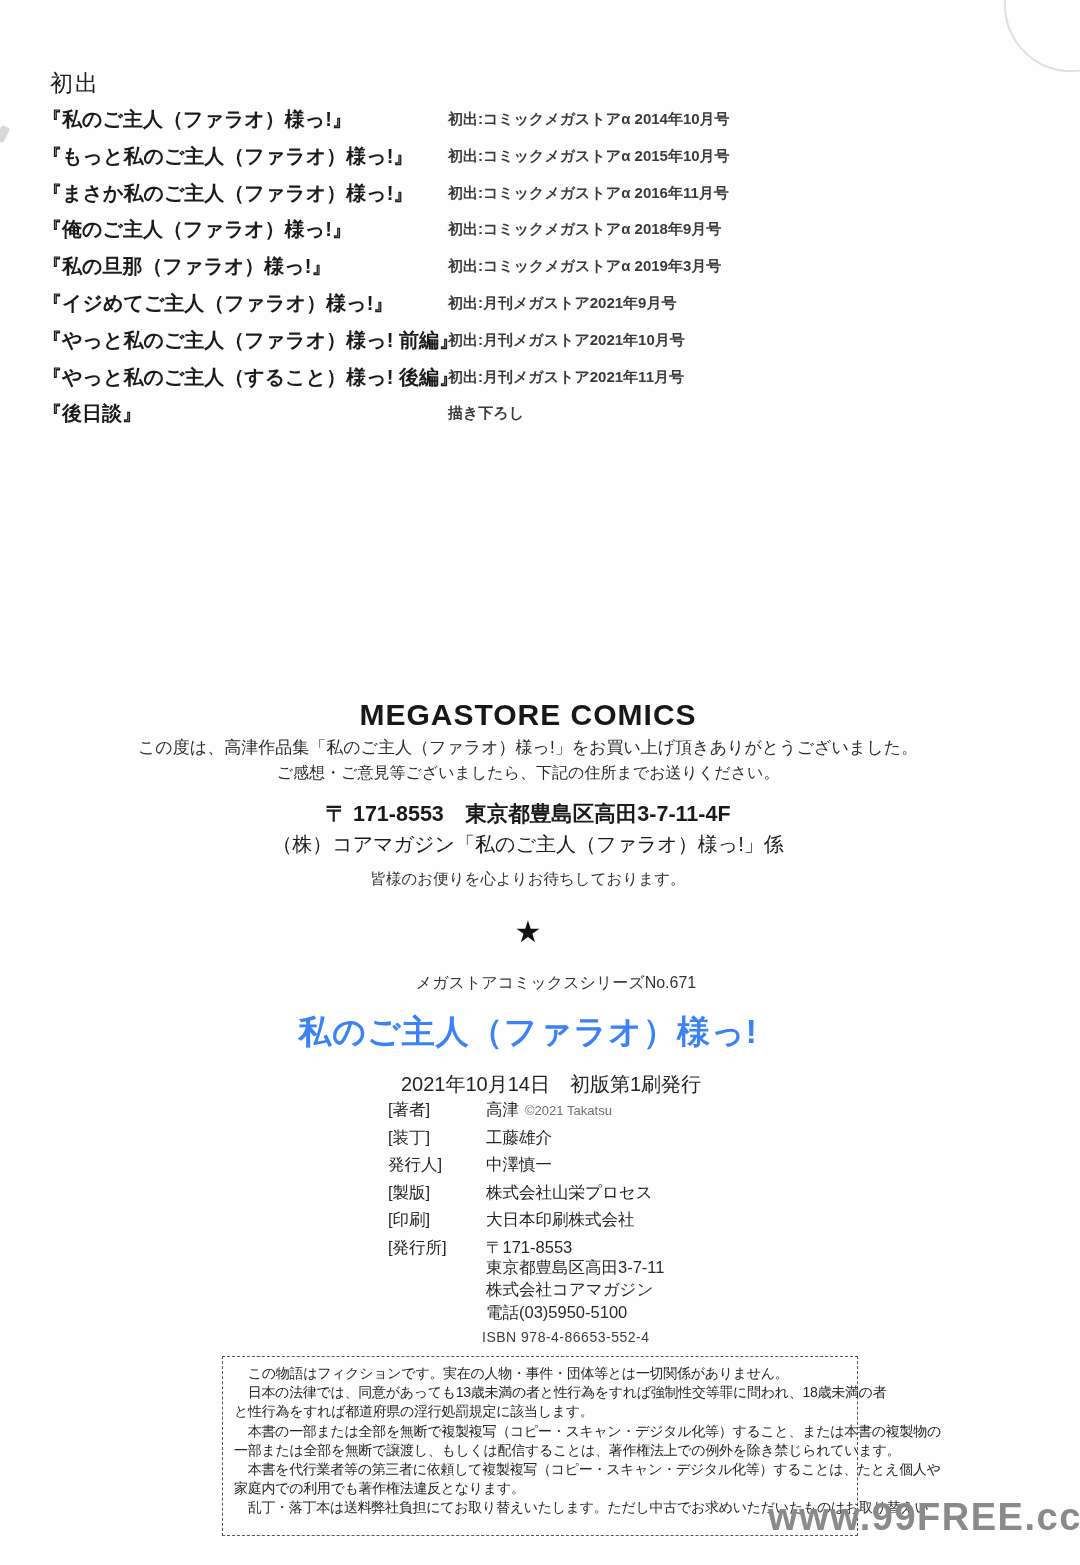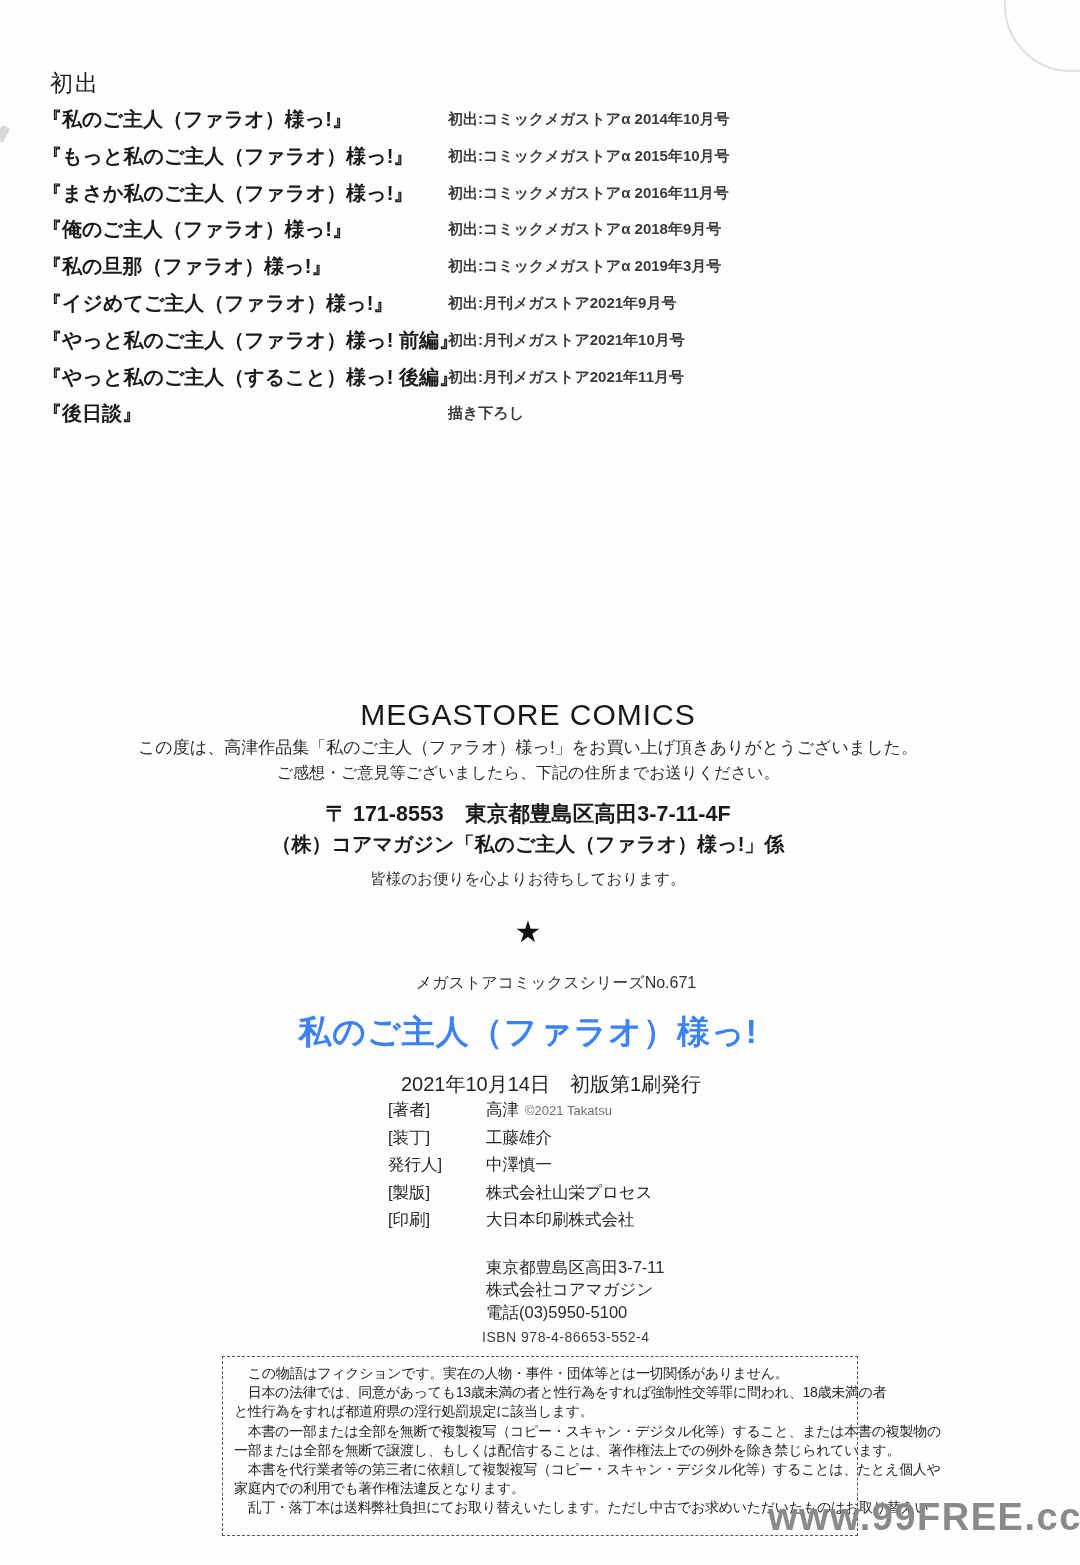--- a/index.html
+++ b/index.html
@@ -19,25 +19,25 @@
     position:absolute;left:0;top:0;
     font-size:20px;font-weight:700;color:#1b1b1b;white-space:pre;
   }
   .fp-note{
     position:absolute;left:406px;top:4px;
     font-size:15px;font-weight:700;color:#3a3a3a;white-space:pre;
   }
   
   .centercol{position:absolute;left:0;top:0;width:1056px;text-align:center;}
   .centercol > div{position:absolute;width:100%;}
-  .brand{top:698px;font-size:30px;font-weight:400;letter-spacing:1px;color:#181818;}
+  .brand{top:698px;font-size:30px;font-weight:700;letter-spacing:1px;color:#181818;}
   .thanks1{top:736px;font-size:17px;color:#2b2b2b;}
   .thanks2{top:763px;font-size:16px;color:#2b2b2b;}
   .addr1{top:799px;font-size:21.5px;font-weight:700;color:#1a1a1a;}
-  .addr2{top:831px;font-size:20px;font-weight:700;color:#1a1a1a;}
+  .addr2{top:831px;font-size:20px;font-weight:400;color:#1a1a1a;}
   .letters{top:869px;font-size:15.5px;color:#333;}
   .star{top:914px;font-size:30px;color:#111;}
   .series{top:973px;font-size:16px;color:#333;padding-left:28px;}
   .booktitle{top:1010px;font-size:33px;font-weight:700;letter-spacing:1px;color:#3b82f6;}
   .pdate{top:1071px;font-size:20px;color:#232323;white-space:pre;margin-left:23px;}
   
   .colophon{position:absolute;left:388px;top:1099px;width:560px;}
   .col-row{position:relative;height:27.5px;font-size:16.5px;color:#242424;}
   .col-label{position:absolute;left:0;top:0;white-space:pre;}
   .col-value{position:absolute;left:98px;top:0;white-space:pre;}
@@ -155,20 +155,24 @@
   <div class="col-row">
     <span class="col-label">[製版]</span>
     <span class="col-value"><span class="val">株式会社山栄プロセス</span><span class="col-suffix"></span></span>
   </div>
 
   <div class="col-row">
     <span class="col-label">[印刷]</span>
     <span class="col-value"><span class="val">大日本印刷株式会社</span><span class="col-suffix"></span></span>
   </div>
 
+  <div class="col-row">
+    <span class="col-label">[発行所]</span>
+    <span class="col-value"><span class="val">〒171-8553</span><span class="col-suffix"></span></span>
+  </div>
 </div>
 
 <div class="addr-lines" id="addr-lines">
   <div class="addr-line">東京都豊島区高田3-7-11</div>
 
   <div class="addr-line">株式会社コアマガジン</div>
 
   <div class="addr-line">電話(03)5950-5100</div>
 </div>
 

